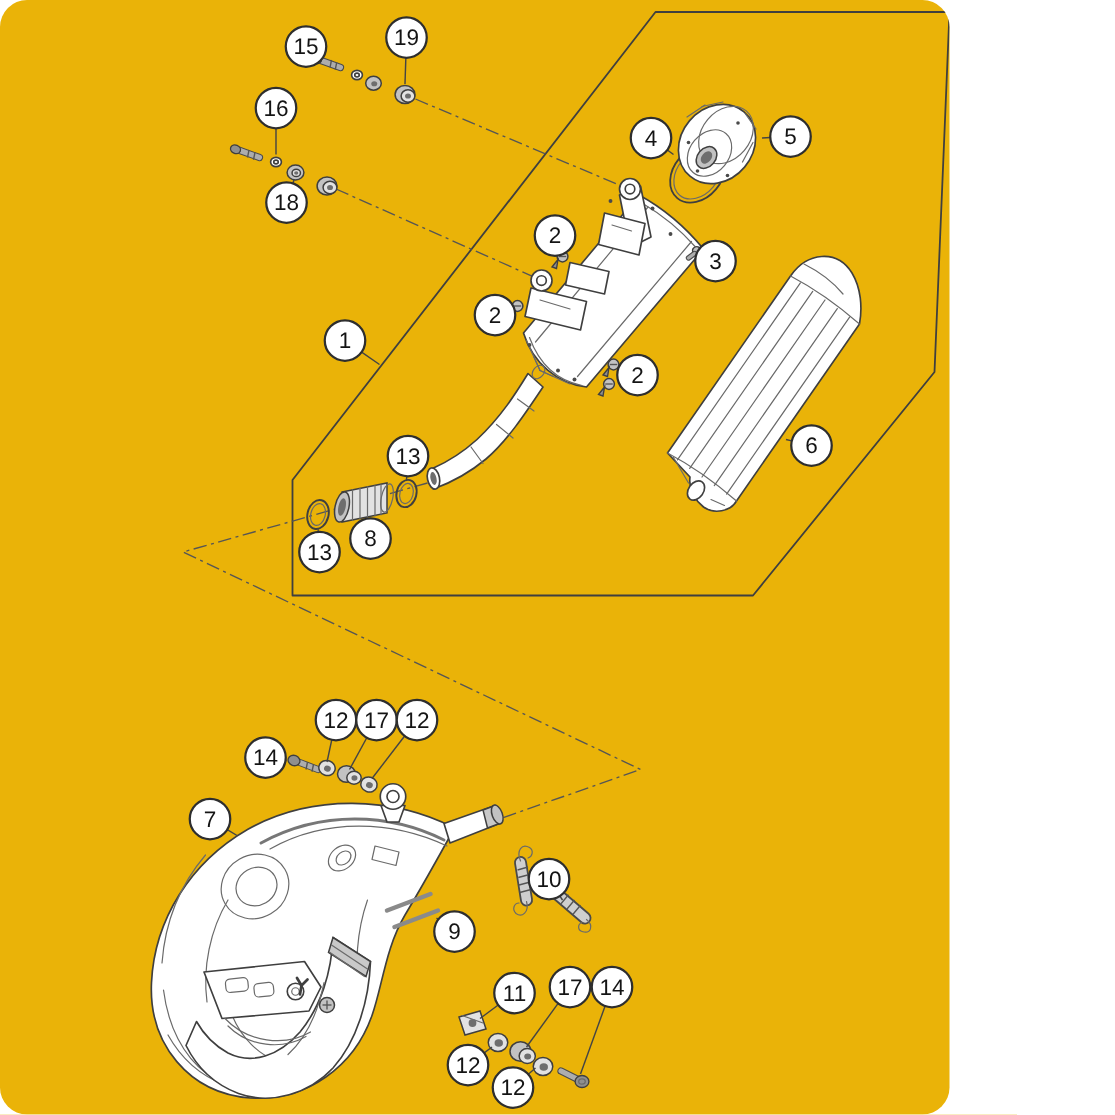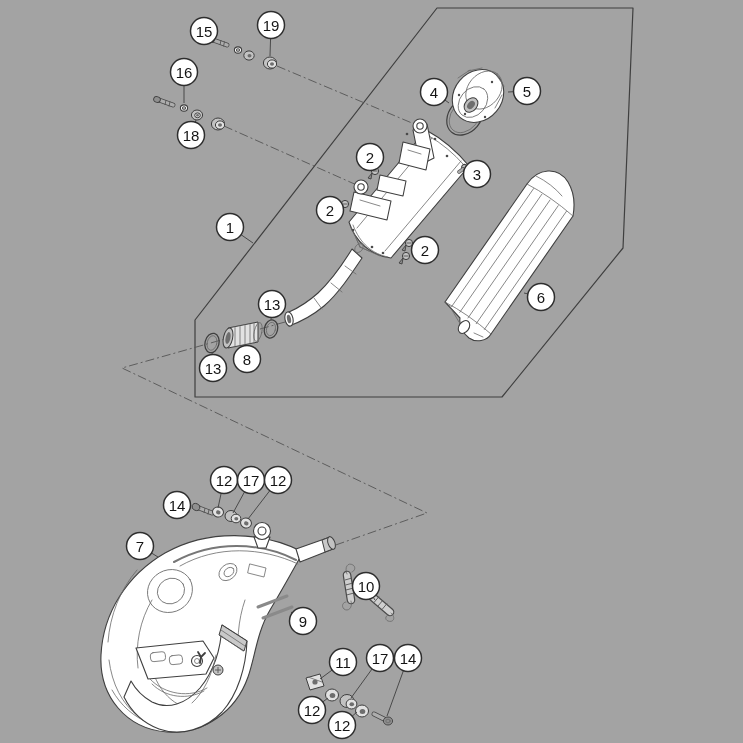--- a/index.html
+++ b/index.html
@@ -1,21 +1,21 @@
 <!DOCTYPE html>
 <html style="--line: #3f3f3f; --callout: #2e2e2e; --metal-mid: #c2c2c2;"><head>
 <meta charset="utf-8">
 <style>
   :root{
     --line:#3f3f3f; --line-soft:#6a6a6a; --callout:#2e2e2e;
     --metal-light:#e2e2e2; --metal-mid:#c2c2c2; --metal-dark:#8f8f8f;
   }
   html,body{margin:0;padding:0;background:#fff;}
-  .stage{position:relative;width:743px;height:743px;background:#a3a3a3;overflow:hidden;
-         font-family:"Liberation Sans", sans-serif;}
+  .stage{position:relative;width:633px;height:743px;background:#eab308;overflow:hidden;
+         font-family:"Liberation Sans", sans-serif;border-radius:18px;}
   svg{position:absolute;left:0;top:0;}
   .ln  {fill:none;stroke:var(--line);stroke-width:1.1;stroke-linejoin:round;stroke-linecap:round;}
   .lnw {fill:#fff;stroke:var(--line);stroke-width:1.1;stroke-linejoin:round;}
   .lnt {fill:none;stroke:var(--line-soft);stroke-width:.8;stroke-linejoin:round;stroke-linecap:round;}
   .dd  {fill:none;stroke:#555;stroke-width:.9;stroke-dasharray:9 3 2 3;}
   .met {fill:var(--metal-mid);stroke:var(--line);stroke-width:1;}
   .metl{fill:var(--metal-light);stroke:var(--line);stroke-width:1;}
   .metd{fill:var(--metal-dark);stroke:var(--line);stroke-width:.9;}
   .hole{fill:#6e6e6e;stroke:none;}
   .rivet{fill:#4a4a4a;stroke:none;}

